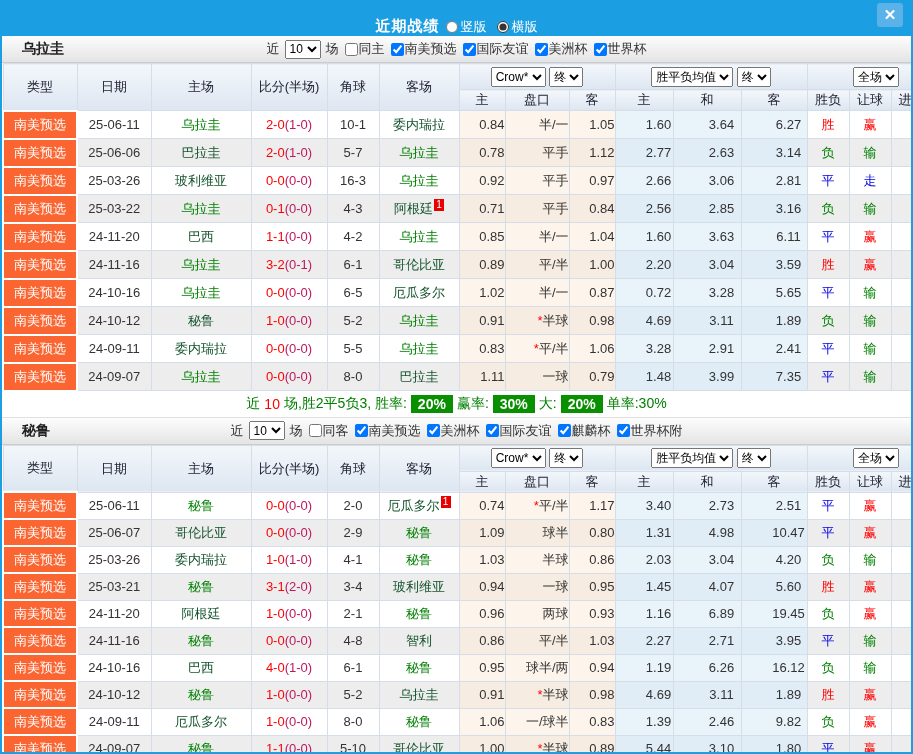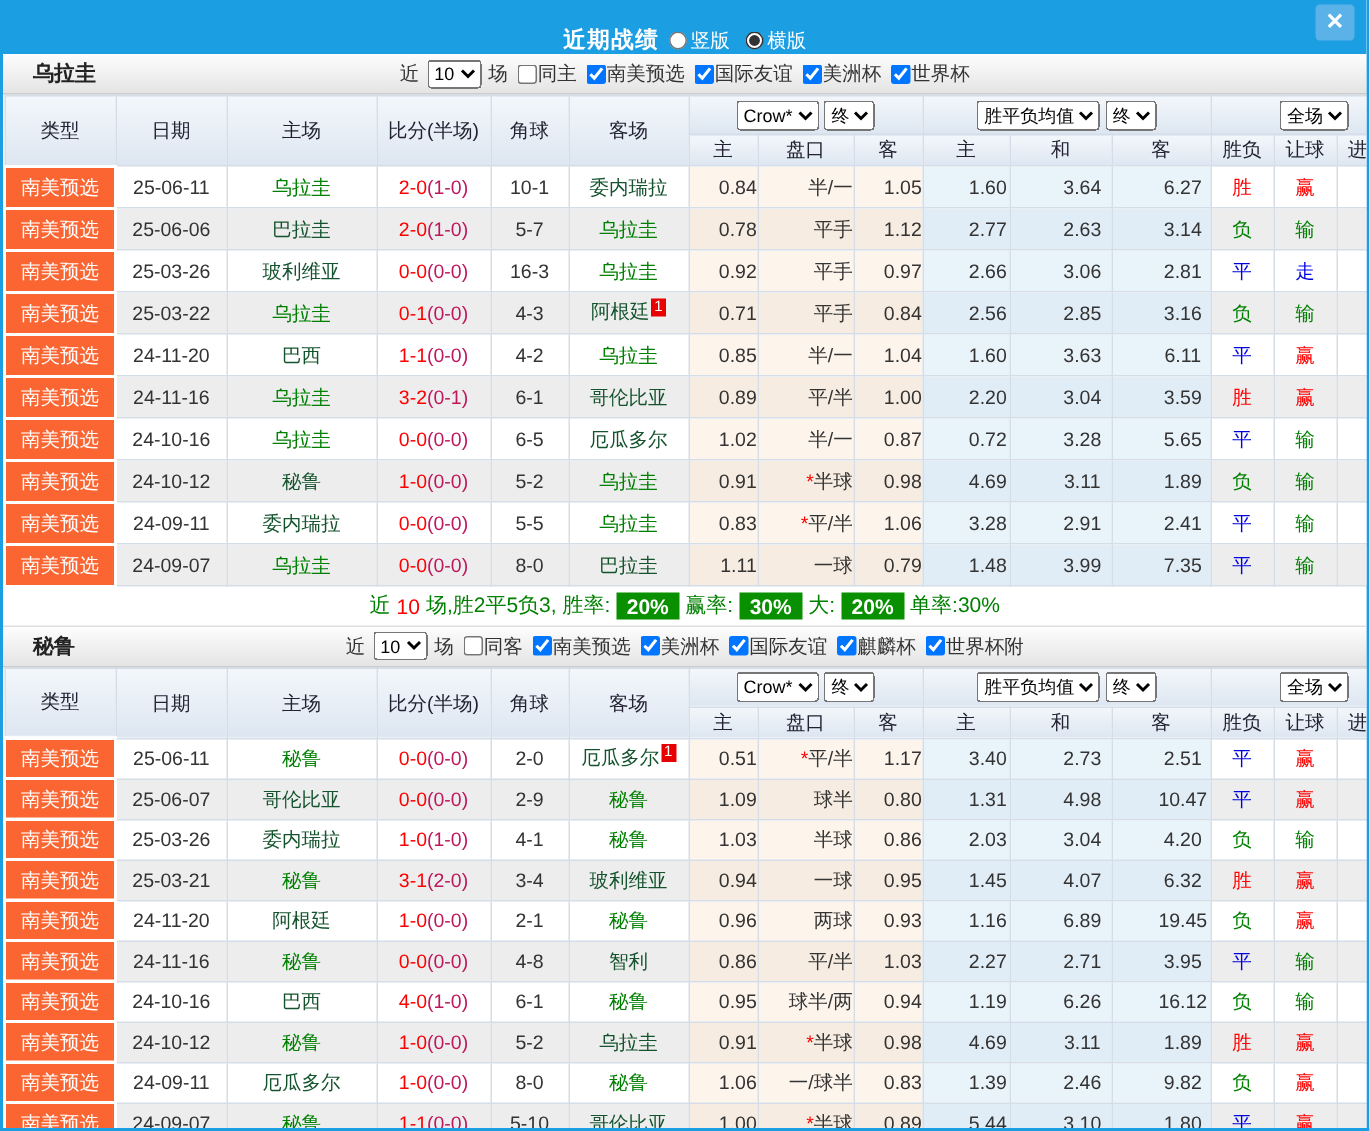--- a/index.html
+++ b/index.html
@@ -424,21 +424,21 @@
             </tr>
           </thead>
           <tbody>
             <tr>
               <td class="c-type">南美预选</td>
               <td class="plain">25-06-11</td>
               <td class=" plain"><span class="t-green">秘鲁</span></td>
               <td class="plain"><span class="score-ft">0-0</span><span class="score-ht">(0-0)</span></td>
               <td class="plain">2-0</td>
               <td class=" plain"><span class="t-black">厄瓜多尔</span><sup class="redcard">1</sup></td>
-              <td class="c-odds">0.51</td>
+              <td class="c-odds">0.74</td>
               <td class="c-odds"><span class="star">*</span>平/半</td>
               <td class="c-odds">1.17</td>
               <td class="c-avg">3.40</td>
               <td class="c-avg">2.73</td>
               <td class="c-avg">2.51</td>
               <td class="plain res-b">平</td>
               <td class="plain res-r">赢</td>
               <td class="plain res-g">小</td>
             </tr>
             <tr>
@@ -480,21 +480,21 @@
               <td class="plain">25-03-21</td>
               <td class=" plain"><span class="t-green">秘鲁</span></td>
               <td class="plain"><span class="score-ft">3-1</span><span class="score-ht">(2-0)</span></td>
               <td class="plain">3-4</td>
               <td class=" plain"><span class="t-black">玻利维亚</span></td>
               <td class="c-odds">0.94</td>
               <td class="c-odds">一球</td>
               <td class="c-odds">0.95</td>
               <td class="c-avg">1.45</td>
               <td class="c-avg">4.07</td>
-              <td class="c-avg">6.32</td>
+              <td class="c-avg">5.60</td>
               <td class="plain res-r">胜</td>
               <td class="plain res-r">赢</td>
               <td class="plain res-r">大</td>
             </tr>
             <tr>
               <td class="c-type">南美预选</td>
               <td class="plain">24-11-20</td>
               <td class=" plain"><span class="t-black">阿根廷</span></td>
               <td class="plain"><span class="score-ft">1-0</span><span class="score-ht">(0-0)</span></td>
               <td class="plain">2-1</td>

